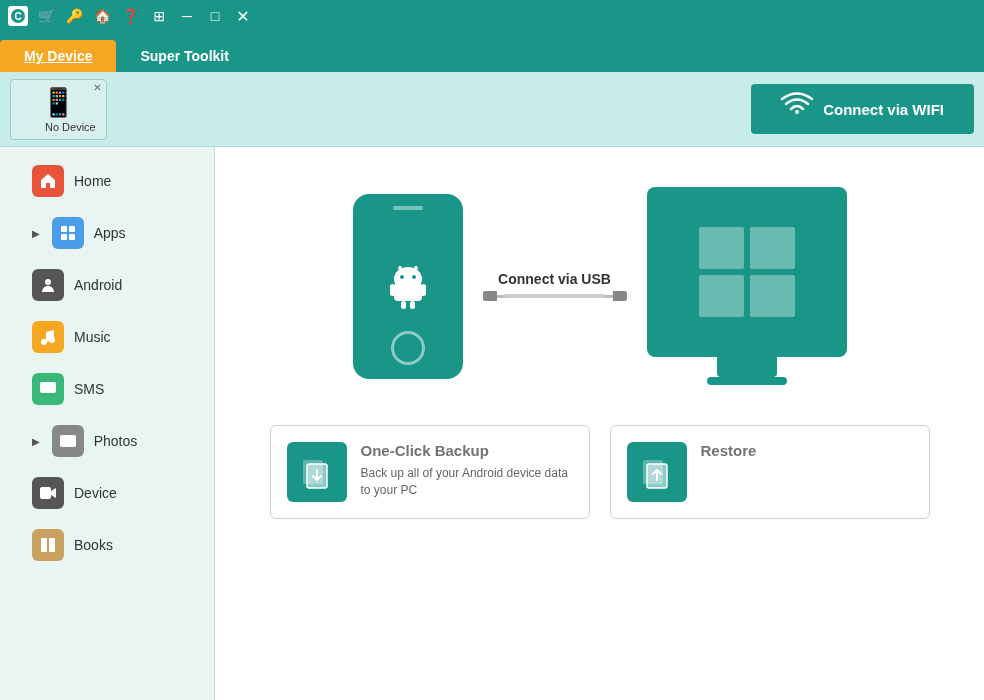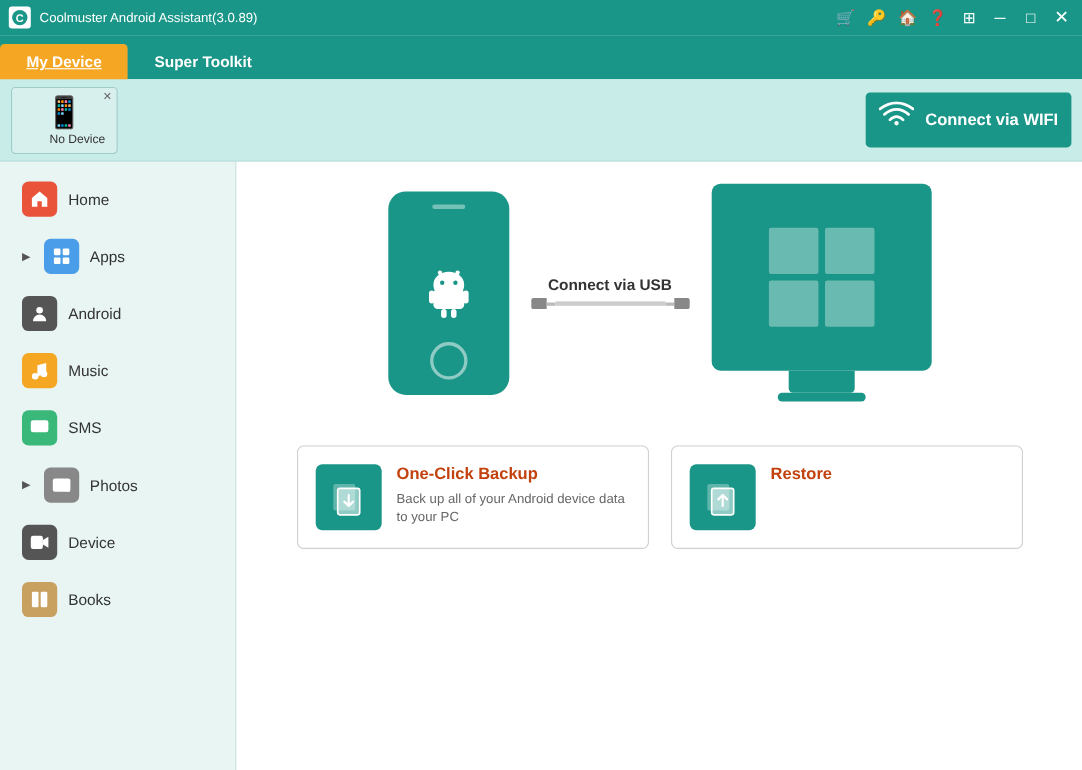--- a/index.html
+++ b/index.html
@@ -87,40 +87,40 @@
     .device-label { font-size: 11px; color: #333; margin-top: 2px; padding-left: 24px; }
     .device-header-spacer { flex: 1; }
     .wifi-btn {
       display: flex;
       align-items: center;
       gap: 10px;
       background: #1a9688;
       color: white;
       border: none;
       border-radius: 4px;
-      padding: 10px 12px;
+      padding: 10px 30px;
       font-size: 15px;
       font-weight: bold;
       cursor: pointer;
       height: 50px;
     }
     .wifi-icon { font-size: 24px; }
 
     
     .main-layout {
       display: flex;
       height: calc(700px - 32px - 40px - 75px);
     }
 
     
     .sidebar {
       width: 215px;
       background: #e8f5f3;
       border-right: 1px solid #c0ddd9;
-      padding: 8px 4px;
+      padding: 8px 16px;
     }
     .sidebar-item {
       display: flex;
       align-items: center;
       padding: 10px 16px;
       cursor: pointer;
       gap: 10px;
       font-size: 14px;
       color: #333;
     }
@@ -140,20 +140,21 @@
     .icon-videos { background: #555; }
     .icon-books { background: #c8a060; }
 
     
     .content {
       flex: 1;
       background: white;
       display: flex;
       flex-direction: column;
       align-items: center;
+      padding: 20px;
       overflow-y: auto;
     }
 
     
     .usb-illustration {
       display: flex;
       align-items: center;
       justify-content: center;
       gap: 20px;
       margin: 20px 0 30px;
@@ -271,34 +272,33 @@
       width: 60px; height: 60px;
       background: #1a9688;
       border-radius: 6px;
       display: flex;
       align-items: center;
       justify-content: center;
       flex-shrink: 0;
       font-size: 28px;
       color: white;
     }
-    .card-text h3 { font-size: 15px; font-weight: bold; color: #c2410c; margin-bottom: 6px; }
+    .card-text h3 { font-size: 15px; font-weight: bold; color: #737373; margin-bottom: 6px; }
     .card-text p { font-size: 12px; color: #666; line-height: 1.4; }
   </style>
 </head>
 <body>
 
 <div class="title-bar">
   <div class="title-bar-logo">
     <svg width="16" height="16" viewBox="0 0 16 16">
         <circle cx="8" cy="8" r="7" fill="#1a9688"></circle>
         <text x="8" y="12" text-anchor="middle" fill="white" font-size="10" font-weight="bold">C</text>
       </svg>
   </div>
-  <span class="title-bar-title">Coolmuster Android Assistant(3.0.89)</span>
   <div class="title-bar-icons">
     <div class="title-bar-icon">🛒</div>
     <div class="title-bar-icon">🔑</div>
     <div class="title-bar-icon">🏠</div>
     <div class="title-bar-icon">❓</div>
     <div class="title-bar-icon">⊞</div>
     <div class="title-bar-icon">─</div>
     <div class="title-bar-icon">□</div>
     <div class="title-bar-icon close">✕</div>
   </div>

